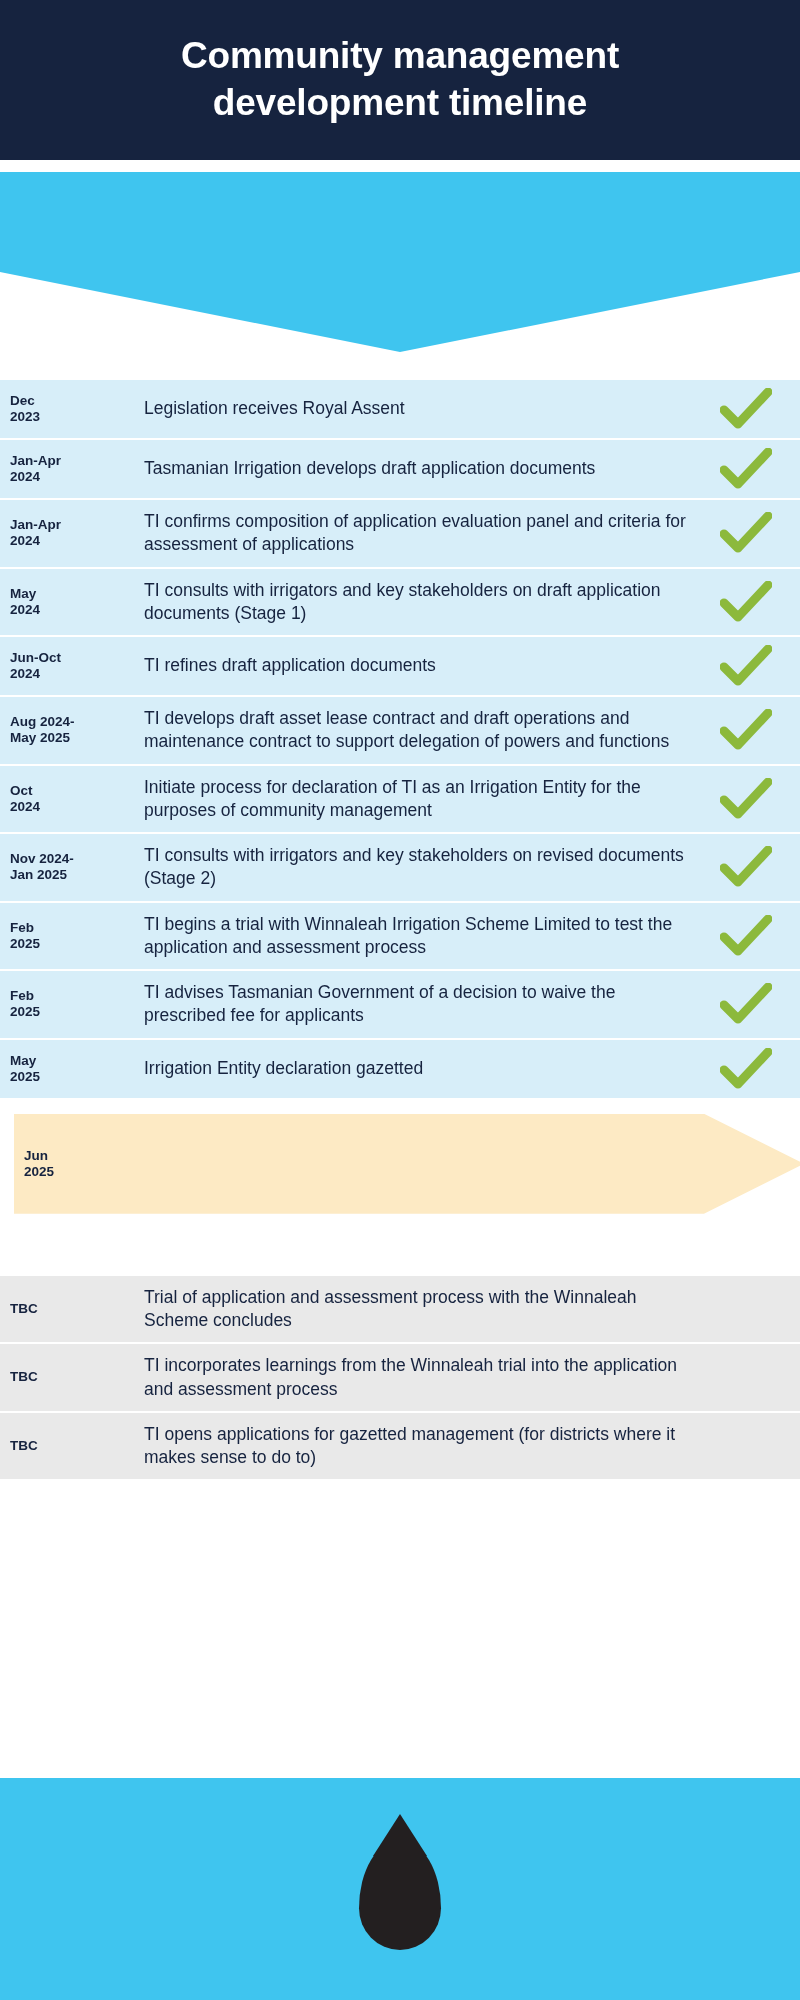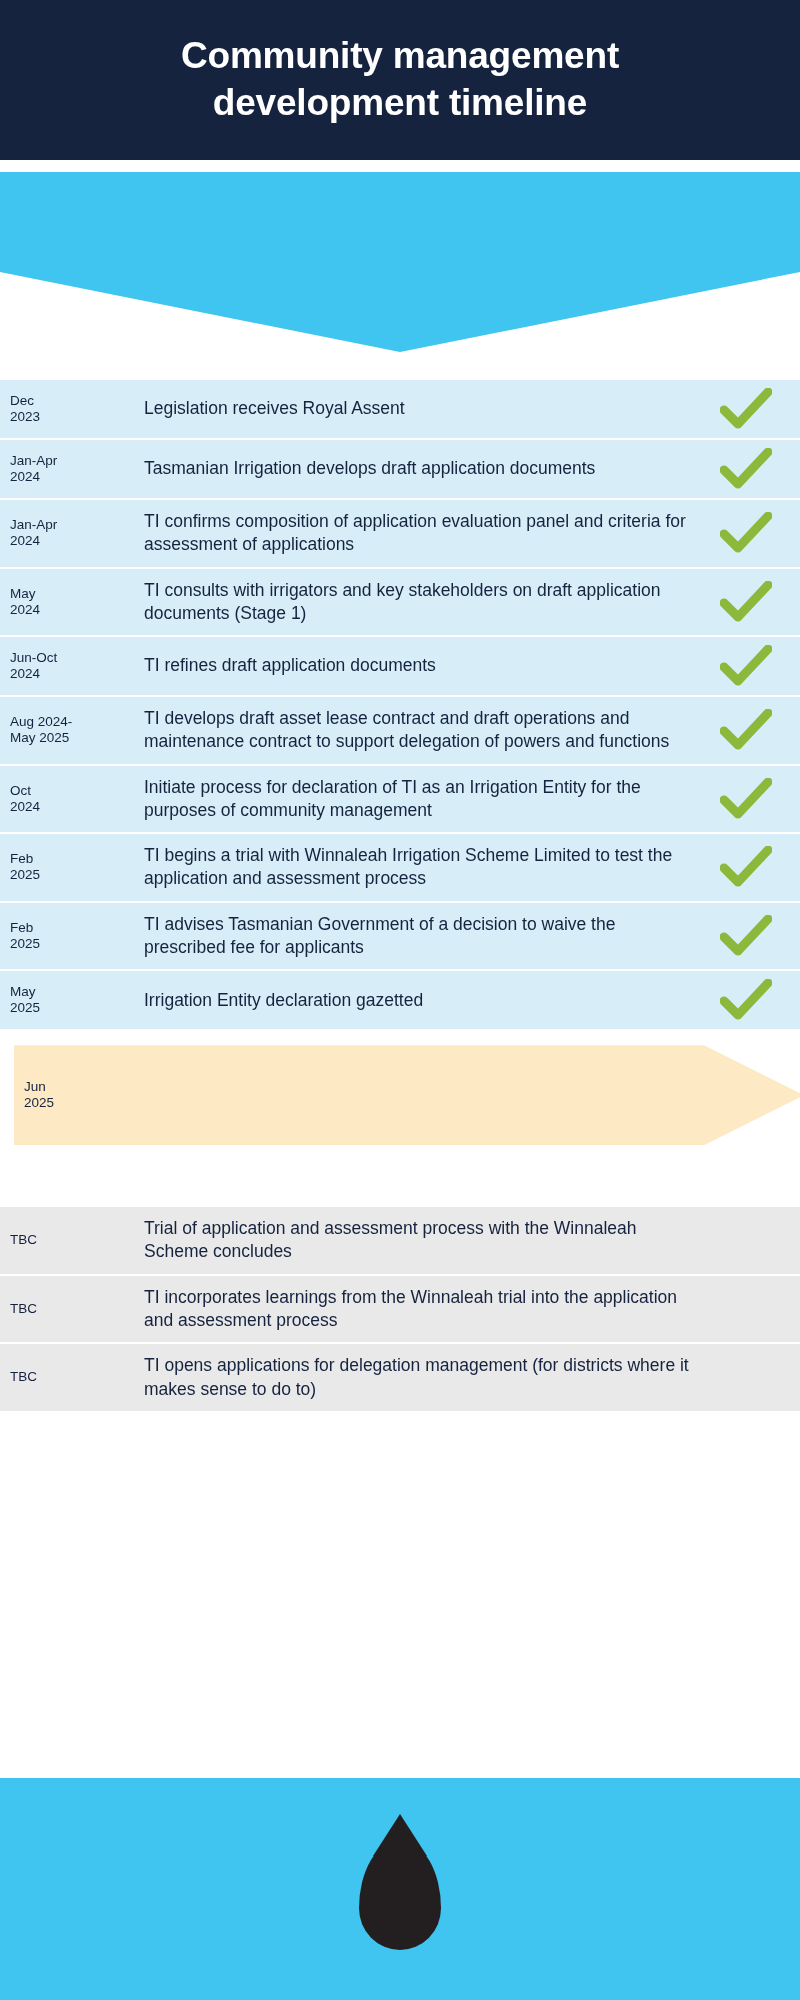--- a/index.html
+++ b/index.html
@@ -97,21 +97,21 @@
     border-bottom: 2px solid #ffffff;
     align-items: center;
   }
 
   .row-date {
     width: 86px;
     flex: 0 0 86px;
     padding-left: 10px;
     box-sizing: border-box;
     font-size: 13.5px;
-    font-weight: normal;
+    font-weight: bold;
     color: #16233f;
     line-height: 1.2;
     white-space: pre-line;
   }
   .row-text {
     flex: 1 1 auto;
     padding-left: 58px;
     padding-right: 111px;
     box-sizing: border-box;
     font-size: 17.5px;
@@ -282,20 +282,30 @@
       <div class="row-date">Oct
 2024</div>
       <div class="row-text">Initiate process for declaration of TI as an Irrigation Entity for the purposes of community management</div>
       <div class="row-mark">
         <svg class="tick" width="52" height="42" viewBox="0 0 52 42" aria-hidden="true">
             <path d="M4 22 L18 36 L48 4" fill="none" stroke="#8cb93c" stroke-width="9" stroke-linecap="round" stroke-linejoin="round"></path>
           </svg>
       </div>
     </div>
 
+    <div class="row done">
+      <div class="row-date">Nov 2024-
+Jan 2025</div>
+      <div class="row-text">TI consults with irrigators and key stakeholders on revised documents (Stage 2)</div>
+      <div class="row-mark">
+        <svg class="tick" width="52" height="42" viewBox="0 0 52 42" aria-hidden="true">
+            <path d="M4 22 L18 36 L48 4" fill="none" stroke="#8cb93c" stroke-width="9" stroke-linecap="round" stroke-linejoin="round"></path>
+          </svg>
+      </div>
+    </div>
 
     <div class="row done">
       <div class="row-date">Feb
 2025</div>
       <div class="row-text">TI begins a trial with Winnaleah Irrigation Scheme Limited to test the application and assessment process</div>
       <div class="row-mark">
         <svg class="tick" width="52" height="42" viewBox="0 0 52 42" aria-hidden="true">
             <path d="M4 22 L18 36 L48 4" fill="none" stroke="#8cb93c" stroke-width="9" stroke-linecap="round" stroke-linejoin="round"></path>
           </svg>
       </div>
@@ -338,21 +348,21 @@
       <div class="row-text">Trial of application and assessment process with the Winnaleah Scheme concludes</div>
     </div>
 
     <div class="row tbc">
       <div class="row-date">TBC</div>
       <div class="row-text">TI incorporates learnings from the Winnaleah trial into the application and assessment process</div>
     </div>
 
     <div class="row tbc">
       <div class="row-date">TBC</div>
-      <div class="row-text">TI opens applications for delegation management (for districts where it makes sense to do to)</div>
+      <div class="row-text">TI opens applications for gazetted management (for districts where it makes sense to do to)</div>
     </div>
 
   </div>
 
   <div class="footer">
     <div class="droplet"></div>
   </div>
 
 </div>
 

